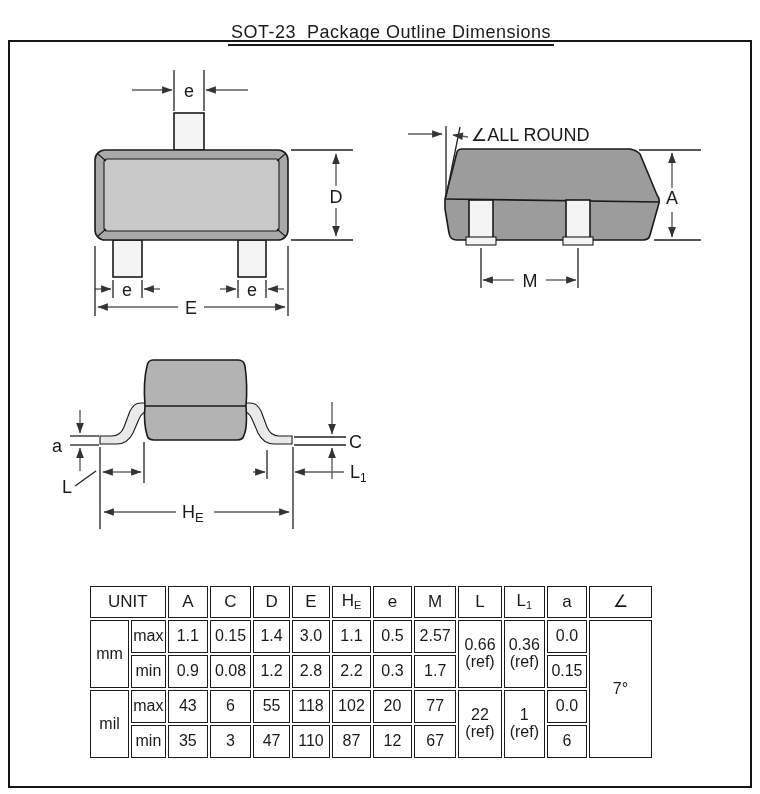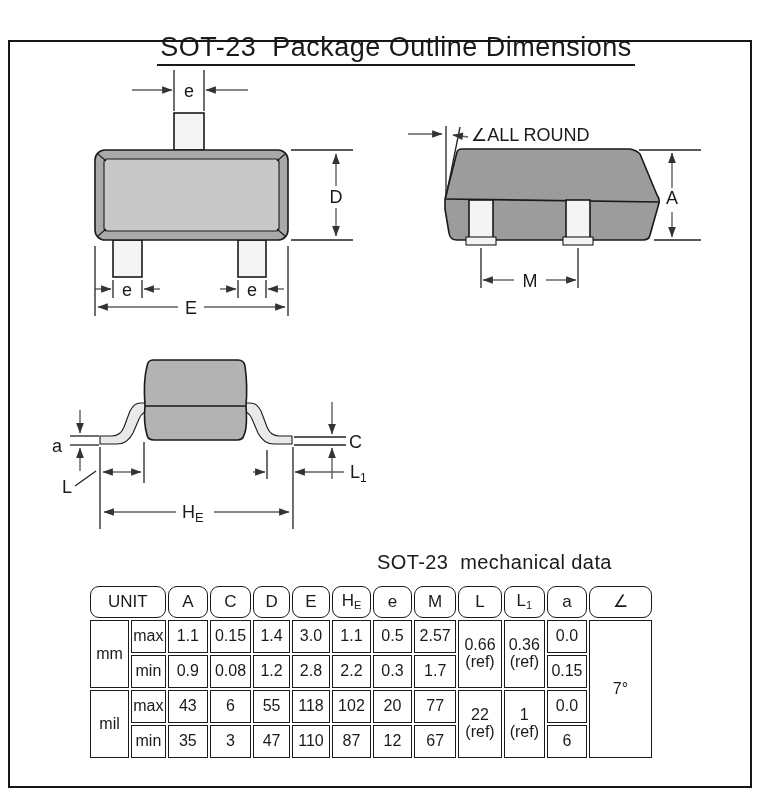--- a/index.html
+++ b/index.html
@@ -1,32 +1,32 @@
 <!DOCTYPE html>
 <html><head>
 <meta charset="utf-8">
 <style>
   html,body{margin:0;padding:0;background:#ffffff;}
   .page{position:relative;width:760px;height:794px;background:#fff;overflow:hidden;
         font-family:"Liberation Sans",sans-serif;color:#1a1a1a;}
   .abs{position:absolute;}
-  .page-title{top:1px;left:0;width:760px;text-align:center;font-size:27px;letter-spacing:0.5px;white-space:pre;}
+  .page-title{top:1px;left:0;width:760px;text-align:center;font-size:18px;letter-spacing:0.5px;white-space:pre;}
   .page-title span{display:inline-block;border-bottom:2px solid #1a1a1a;padding:0 3px 1px 3px;}
   .outer-border{left:8px;top:40px;width:740px;height:744px;border:2px solid #161616;}
   .mech-title{left:377px;top:551px;font-size:20px;letter-spacing:0.4px;white-space:pre;}
   svg{position:absolute;left:0;top:0;pointer-events:none;}
   svg text{font-family:"Liberation Sans",sans-serif;fill:#1a1a1a;font-size:18px;}
   .ext{stroke:#222;stroke-width:1.3;fill:none;}
   .dim{stroke:#5e5e5e;stroke-width:1.4;fill:none;}
   .ol{stroke:#1a1a1a;stroke-width:1.6;}
   .thin{stroke:#1a1a1a;stroke-width:1.1;}
   table.mech{position:absolute;left:88px;top:584px;width:566px;border-collapse:separate;border-spacing:2px;
              table-layout:fixed;font-size:16px;text-align:center;}
   table.mech th,table.mech td{border:1.6px solid #1a1a1a;padding:0;font-weight:normal;line-height:1.05;}
-  table.mech th{height:30px;font-size:17px;border-radius:9px;}
+  table.mech th{height:30px;font-size:17px;}
   table.mech td{height:31px;}
   sub.sb{font-size:11px;vertical-align:-3px;}
 </style>
 </head>
 <body>
 
 <div class="page">
 
   <div class="abs page-title">
     <span>SOT-23  Package Outline Dimensions</span>
@@ -174,21 +174,20 @@
       </g>
 
       <g>
         <line class="dim" x1="176" y1="512" x2="104" y2="512" marker-end="url(#arw)"></line>
         <line class="dim" x1="214" y1="512" x2="289" y2="512" marker-end="url(#arw)"></line>
         <text x="182" y="518"><tspan>H</tspan><tspan dy="4" font-size="13">E</tspan></text>
       </g>
     </g>
   </svg>
 
-  <div class="abs mech-title">SOT-23  mechanical data</div>
 
   <table class="mech">
     <colgroup>
       <col style="width:36px">
         <col style="width:32px">
         <col style="width:37px">
         <col style="width:38px">
       <col style="width:34px">
         <col style="width:35px">
         <col style="width:36px">

